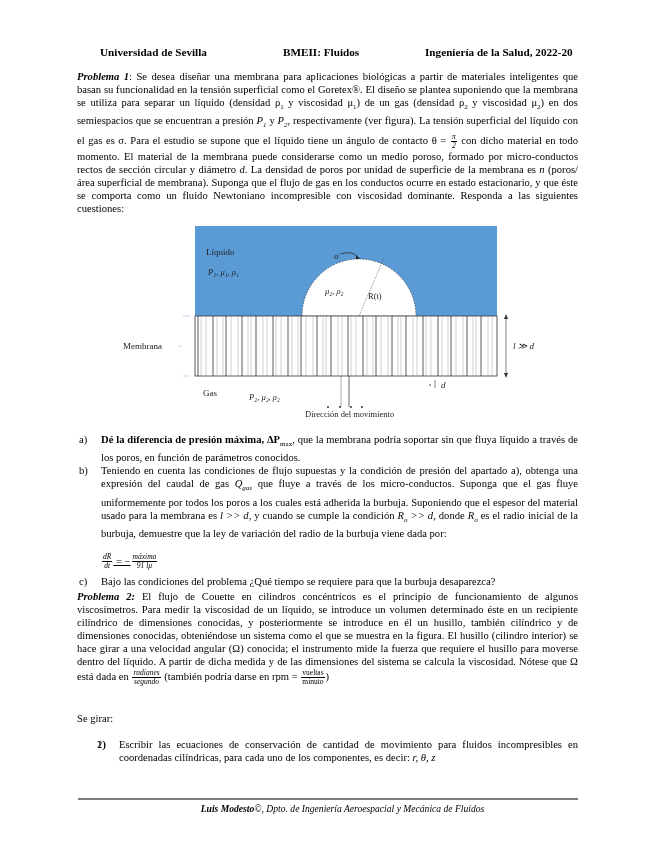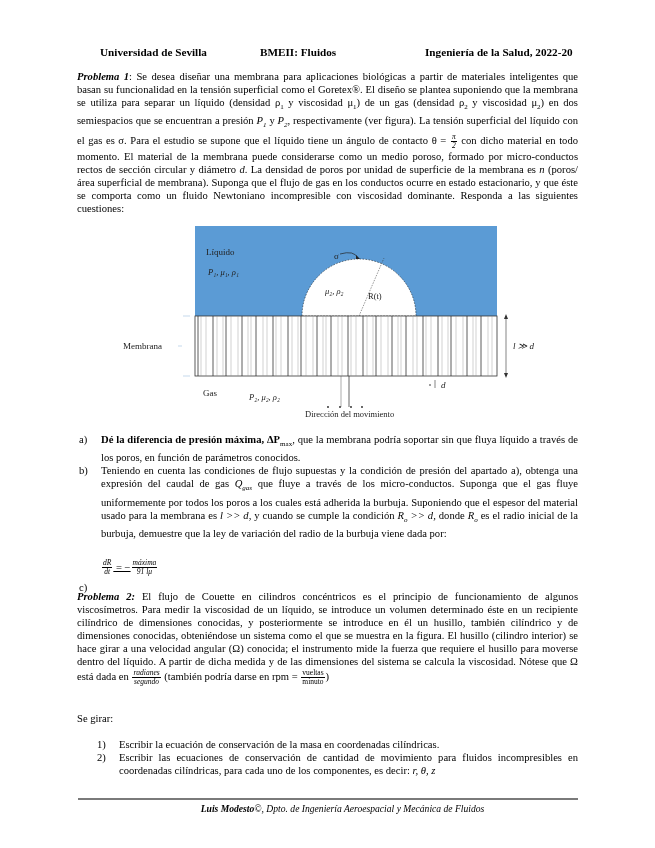--- a/index.html
+++ b/index.html
@@ -24,21 +24,21 @@
   .footer { position:absolute; top:803px; left:15px; width:655px; text-align:center;
             font-size:9.6px; font-style:italic; }
   .footer b { font-weight:bold; }
 </style>
 </head>
 <body>
 
 <div class="page">
 
   <div class="hdr" style="left:72px;margin-left:28px;">Universidad de Sevilla</div>
-  <div class="hdr" style="left:260px;text-align:right;">BMEII: Fluidos</div>
+  <div class="hdr" style="left:283px;text-align:right;">BMEII: Fluidos</div>
   <div class="hdr" style="left:425px;">Ingeniería de la Salud, 2022-20</div>
 
   <div class="p" style="top:70px;">
     <b>Problema 1</b><span>: Se desea diseñar una membrana para aplicaciones biológicas a partir de materiales inteligentes que basan su funcionalidad en la tensión superficial como el Goretex®. El diseño se plantea suponiendo que la membrana se utiliza para separar un líquido (densidad ρ</span><span class="sub">1</span><span> y viscosidad μ</span><span class="sub">1</span><span>) de un gas (densidad ρ</span><span class="sub">2</span><span> y viscosidad μ</span><span class="sub">2</span><span>) en dos semiespacios que se encuentran a presión </span><span class="ital">P</span><span class="sub ital">1</span><span> y </span><span class="ital">P</span><span class="sub ital">2</span><span>, respectivamente (ver figura). La tensión superficial del líquido con el gas es σ. Para el estudio se supone que el líquido tiene un ángulo de contacto θ = </span><span class="frac"><span class="num">π</span><span class="den">2</span></span><span> con dicho material en todo momento. El material de la membrana puede considerarse como un medio poroso, formado por micro-conductos rectos de sección circular y diámetro </span><span class="ital">d</span><span>. La densidad de poros por unidad de superficie de la membrana es </span><span class="ital">n</span><span> (poros/área superficial de membrana).  Suponga que el flujo de gas en los conductos ocurre en estado estacionario, y que éste se comporta como un fluido Newtoniano incompresible con viscosidad dominante. Responda a las siguientes cuestiones:</span>
   </div>
 
   <svg class="fig" viewBox="0 0 460 200">
     <rect x="85" y="4" width="302" height="90" fill="#5b9bd5"></rect>
     <path d="M192,94 A57,57 0 0 1 306,94 Z" fill="#ffffff" stroke="#222" stroke-width="0.6" stroke-dasharray="1.5,1.5"></path>
     <rect x="85" y="94" width="302" height="60" fill="#ffffff" stroke="#333" stroke-width="0.8"></rect>
@@ -136,39 +136,39 @@
   </svg>
 
   <div class="list" style="left:77px; top:433px; width:501px;">
     <div class="li">
       <span class="mk">a)</span>
       <b>Dé la diferencia de presión máxima, ΔP</b><span class="sub">max</span><span>, que la membrana podría soportar sin que fluya líquido a través de los poros, en función de parámetros conocidos.</span>
     </div>
     <div class="li">
       <span class="mk">b)</span>
       <span>Teniendo en cuenta las condiciones de flujo supuestas y la condición de presión del apartado a), obtenga una expresión del caudal de gas </span><span class="ital">Q</span><span class="sub ital">gas</span><span> que fluye a través de los micro-conductos. Suponga que el gas fluye uniformemente por todos los poros a los cuales está adherida la burbuja. Suponiendo que el espesor del material usado para la membrana es </span><span class="ital">l &gt;&gt; d</span><span>, y cuando se cumple la condición </span><span class="ital">R</span><span class="sub ital">o</span><span class="ital"> &gt;&gt; d,</span><span>  donde </span><span class="ital">R</span><span class="sub ital">o</span><span> es el radio inicial de la burbuja, demuestre que la ley de variación del radio de la burbuja viene dada por:</span>
-      <div style="margin-top:19px; height:22px;text-decoration:underline;">
+      <div style="margin-top:13px; height:22px;text-decoration:underline;">
         <span class="frac"><span class="num">dR</span><span class="den">dt</span></span><span style="vertical-align:middle;"> =  −</span><span class="frac"><span class="num">máxima</span><span class="den">91 lμ</span></span>
       </div>
     </div>
     <div class="li">
       <span class="mk">c)</span>
+      <span>Bajo las condiciones del problema ¿Qué tiempo se requiere para que la burbuja desaparezca?</span>
     </div>
   </div>
 
   <div class="p" style="top:590px;">
     <b>Problema 2:</b><span> El flujo de Couette en cilindros concéntricos es el principio de funcionamiento de algunos viscosímetros. Para medir la viscosidad de un líquido, se introduce un volumen determinado éste en un recipiente cilíndrico de dimensiones conocidas, y posteriormente se introduce en él un husillo, también cilíndrico y de dimensiones conocidas, obteniéndose un sistema como el que se muestra en la figura. El husillo (cilindro interior) se hace girar a una velocidad angular (Ω) conocida; el instrumento mide la fuerza que requiere el husillo para moverse dentro del líquido. A partir de dicha medida y de las dimensiones del sistema se calcula la viscosidad. Nótese que Ω está dada en </span><span class="frac"><span class="num">radianes</span><span class="den">segundo</span></span><span> (también podría darse en rpm = </span><span class="frac" style="font-style:normal;"><span class="num">vueltas</span><span class="den">minuto</span></span><span>)</span>
   </div>
 
   <div class="p" style="top:712px;">Se girar:</div>
 
   <div class="list" style="left:95px; top:738px; width:483px;">
     <div class="li">
       <span class="mk">1)</span>
-      <span>Escribir la ecuación de conservación de la masa en coordenadas cilíndricas.</span>
     </div>
     <div class="li">
       <span class="mk">2)</span>
       <span>Escribir las ecuaciones de conservación de cantidad de movimiento para fluidos incompresibles en coordenadas cilíndricas, para cada uno de los componentes, es decir: </span><span class="ital">r, θ, z</span>
     </div>
   </div>
 
   <div class="footer-line"></div>
   <div class="footer">
     <b>Luis Modesto</b><span>©, Dpto. de Ingeniería Aeroespacial y Mecánica de Fluidos</span>

